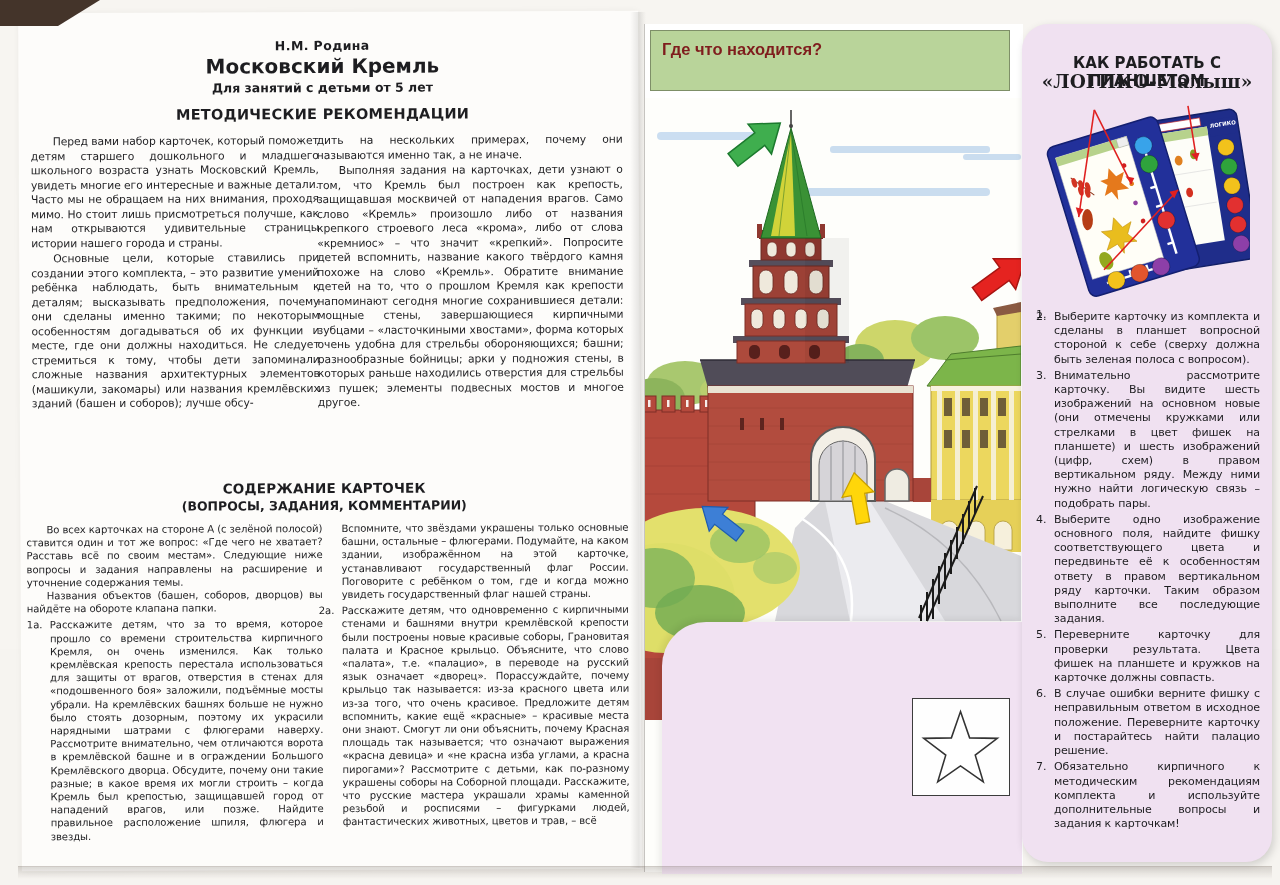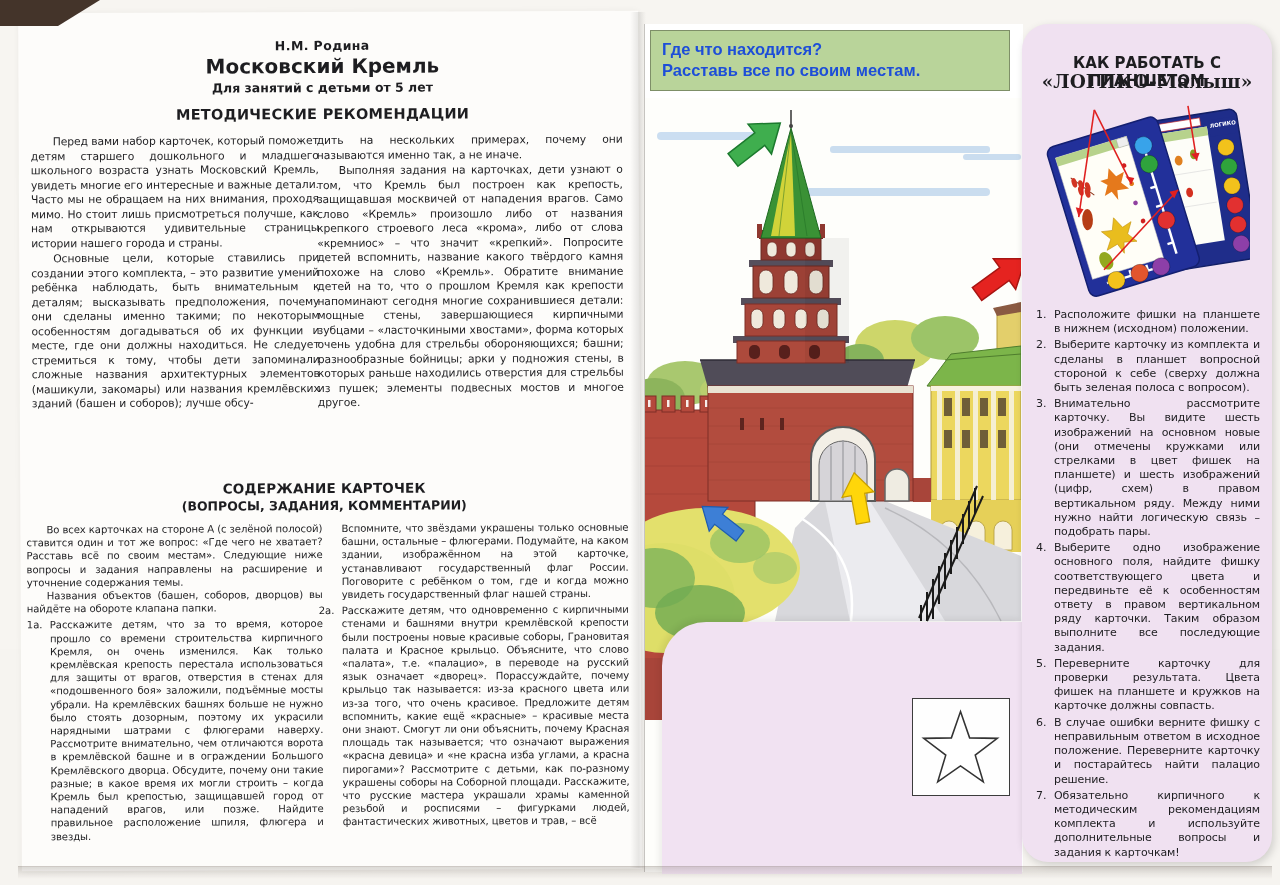--- a/index.html
+++ b/index.html
@@ -34,21 +34,21 @@
   
   #crease{left:630px;top:12px;width:16px;height:856px;
     background:linear-gradient(90deg,rgba(0,0,0,0),rgba(0,0,0,.09) 55%,rgba(0,0,0,0));}
 
   
   #card{left:644px;top:24px;width:378px;height:848px;background:#fff;
         border-left:1px solid #c6c4c0;}
   #qbar{left:650px;top:30px;width:360px;height:61px;background:#b9d49a;
         border:1px solid #7e8f68;box-sizing:border-box;padding:8px 0 0 11px;
         font-family:"Liberation Sans",sans-serif;font-weight:700;font-size:16.5px;
-        line-height:21px;color:#1d4ed8;}
+        line-height:21px;color:#7f1d1d;}
   #illu{left:645px;top:98px;width:376px;height:774px;}
 
   
   #flap{left:662px;top:622px;width:360px;height:252px;background:#f1e2f2;
         border-top-left-radius:44px;box-shadow:-3px -3px 6px rgba(0,0,0,.07);}
   #star-box{left:250px;top:76px;width:98px;height:98px;background:#fefefe;
         border:1.5px solid #3c3c3c;box-sizing:border-box;}
 
   
   #rpanel{left:1022px;top:24px;width:250px;height:838px;background:#f0e1f1;
@@ -111,21 +111,20 @@
       </div>
     </div>
   </div>
 
   <div id="crease" class="abs"></div>
 
   <div id="card" class="abs"></div>
 
   <div id="qbar" class="abs">
     <div>Где что находится?</div>
-    <div>Расставь все по своим местам.</div>
   </div>
 
   <svg id="illu" class="abs" viewBox="0 0 376 774">
     <rect x="0" y="0" width="376" height="774" fill="#fefefb"></rect>
 
     <g fill="#c2d8ee" opacity=".85">
       <rect x="12" y="34" width="110" height="8" rx="4"></rect>
       <rect x="185" y="48" width="160" height="7" rx="3"></rect>
       <rect x="160" y="90" width="185" height="8" rx="4"></rect>
       <rect x="318" y="56" width="58" height="6" rx="3"></rect>
@@ -423,21 +422,21 @@
         <line x1="148" y1="4" x2="157" y2="60"></line>
         <polygon points="157,60 151,53 160,52" fill="#e02020" stroke="none"></polygon>
         <line x1="62" y1="172" x2="138" y2="90"></line>
         <polygon points="138,90 134,99 129,92" fill="#e02020" stroke="none"></polygon>
       </g>
     </svg>
 
     <div id="steps" class="abs">
       <div class="st">
         <span class="sn">1.</span>
-        <span>Расположите фишки на планшете в нижнем (исходном) положении.</span></div>
+        </div>
       <div class="st">
         <span class="sn">2.</span>
         <span>Выберите карточку из комплекта и сделаны в планшет вопросной стороной к себе (сверху должна быть зеленая полоса с вопросом).</span></div>
       <div class="st">
         <span class="sn">3.</span>
         <span>Внимательно рассмотрите карточку. Вы видите шесть изображений на основном новые (они отмечены кружками или стрелками в цвет фишек на планшете) и шесть изображений (цифр, схем) в правом вертикальном ряду. Между ними нужно найти логическую связь – подобрать пары.</span></div>
       <div class="st">
         <span class="sn">4.</span>
         <span>Выберите одно изображение основного поля, найдите фишку соответствующего цвета и передвиньте её к особенностям ответу в правом вертикальном ряду карточки. Таким образом выполните все последующие задания.</span></div>
       <div class="st">

